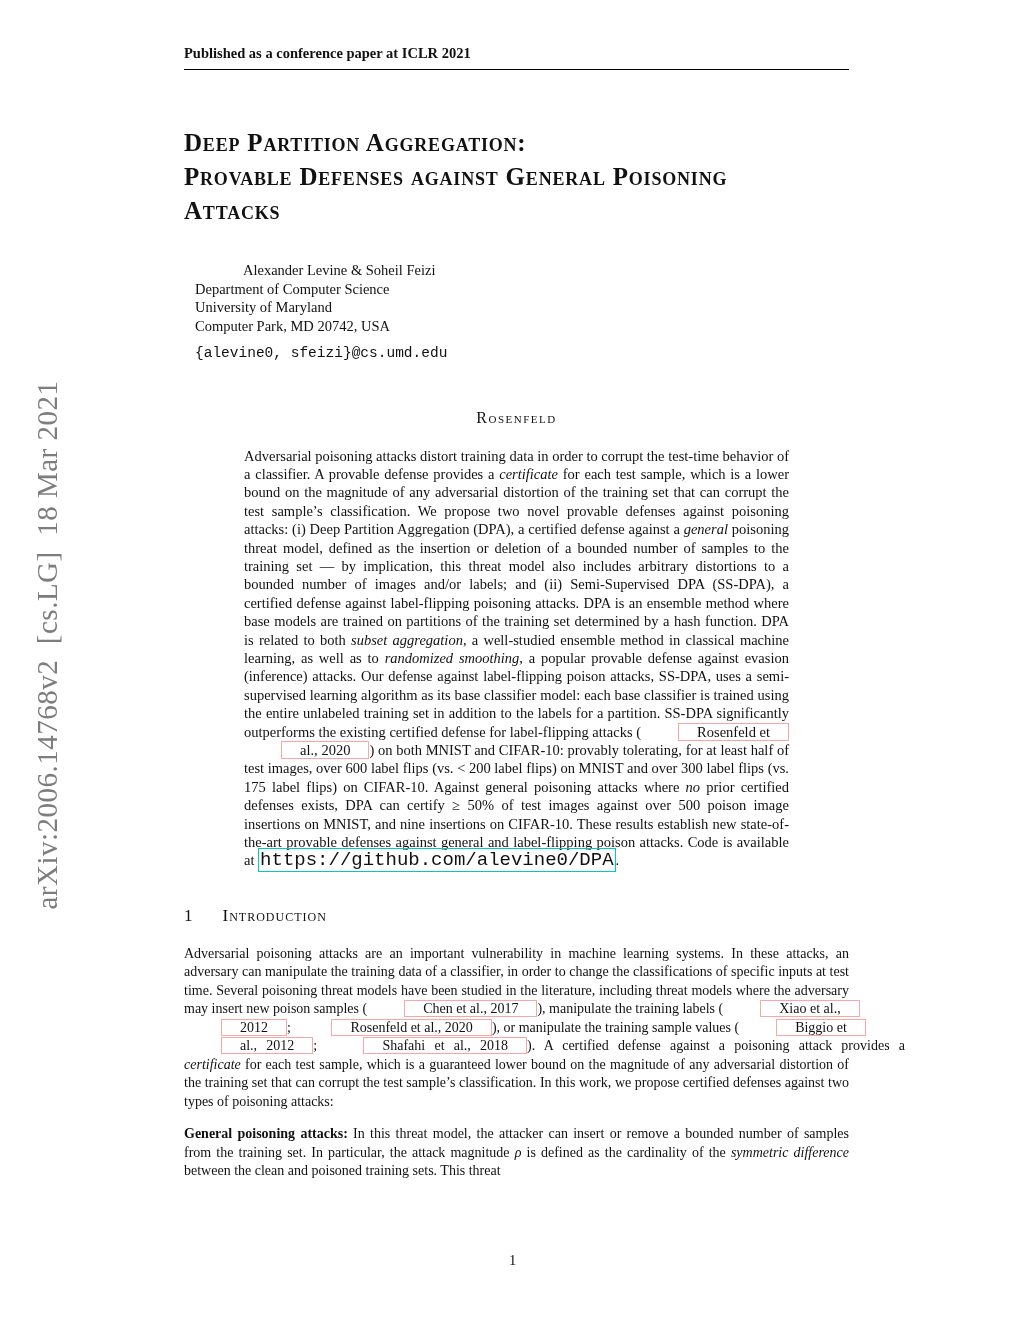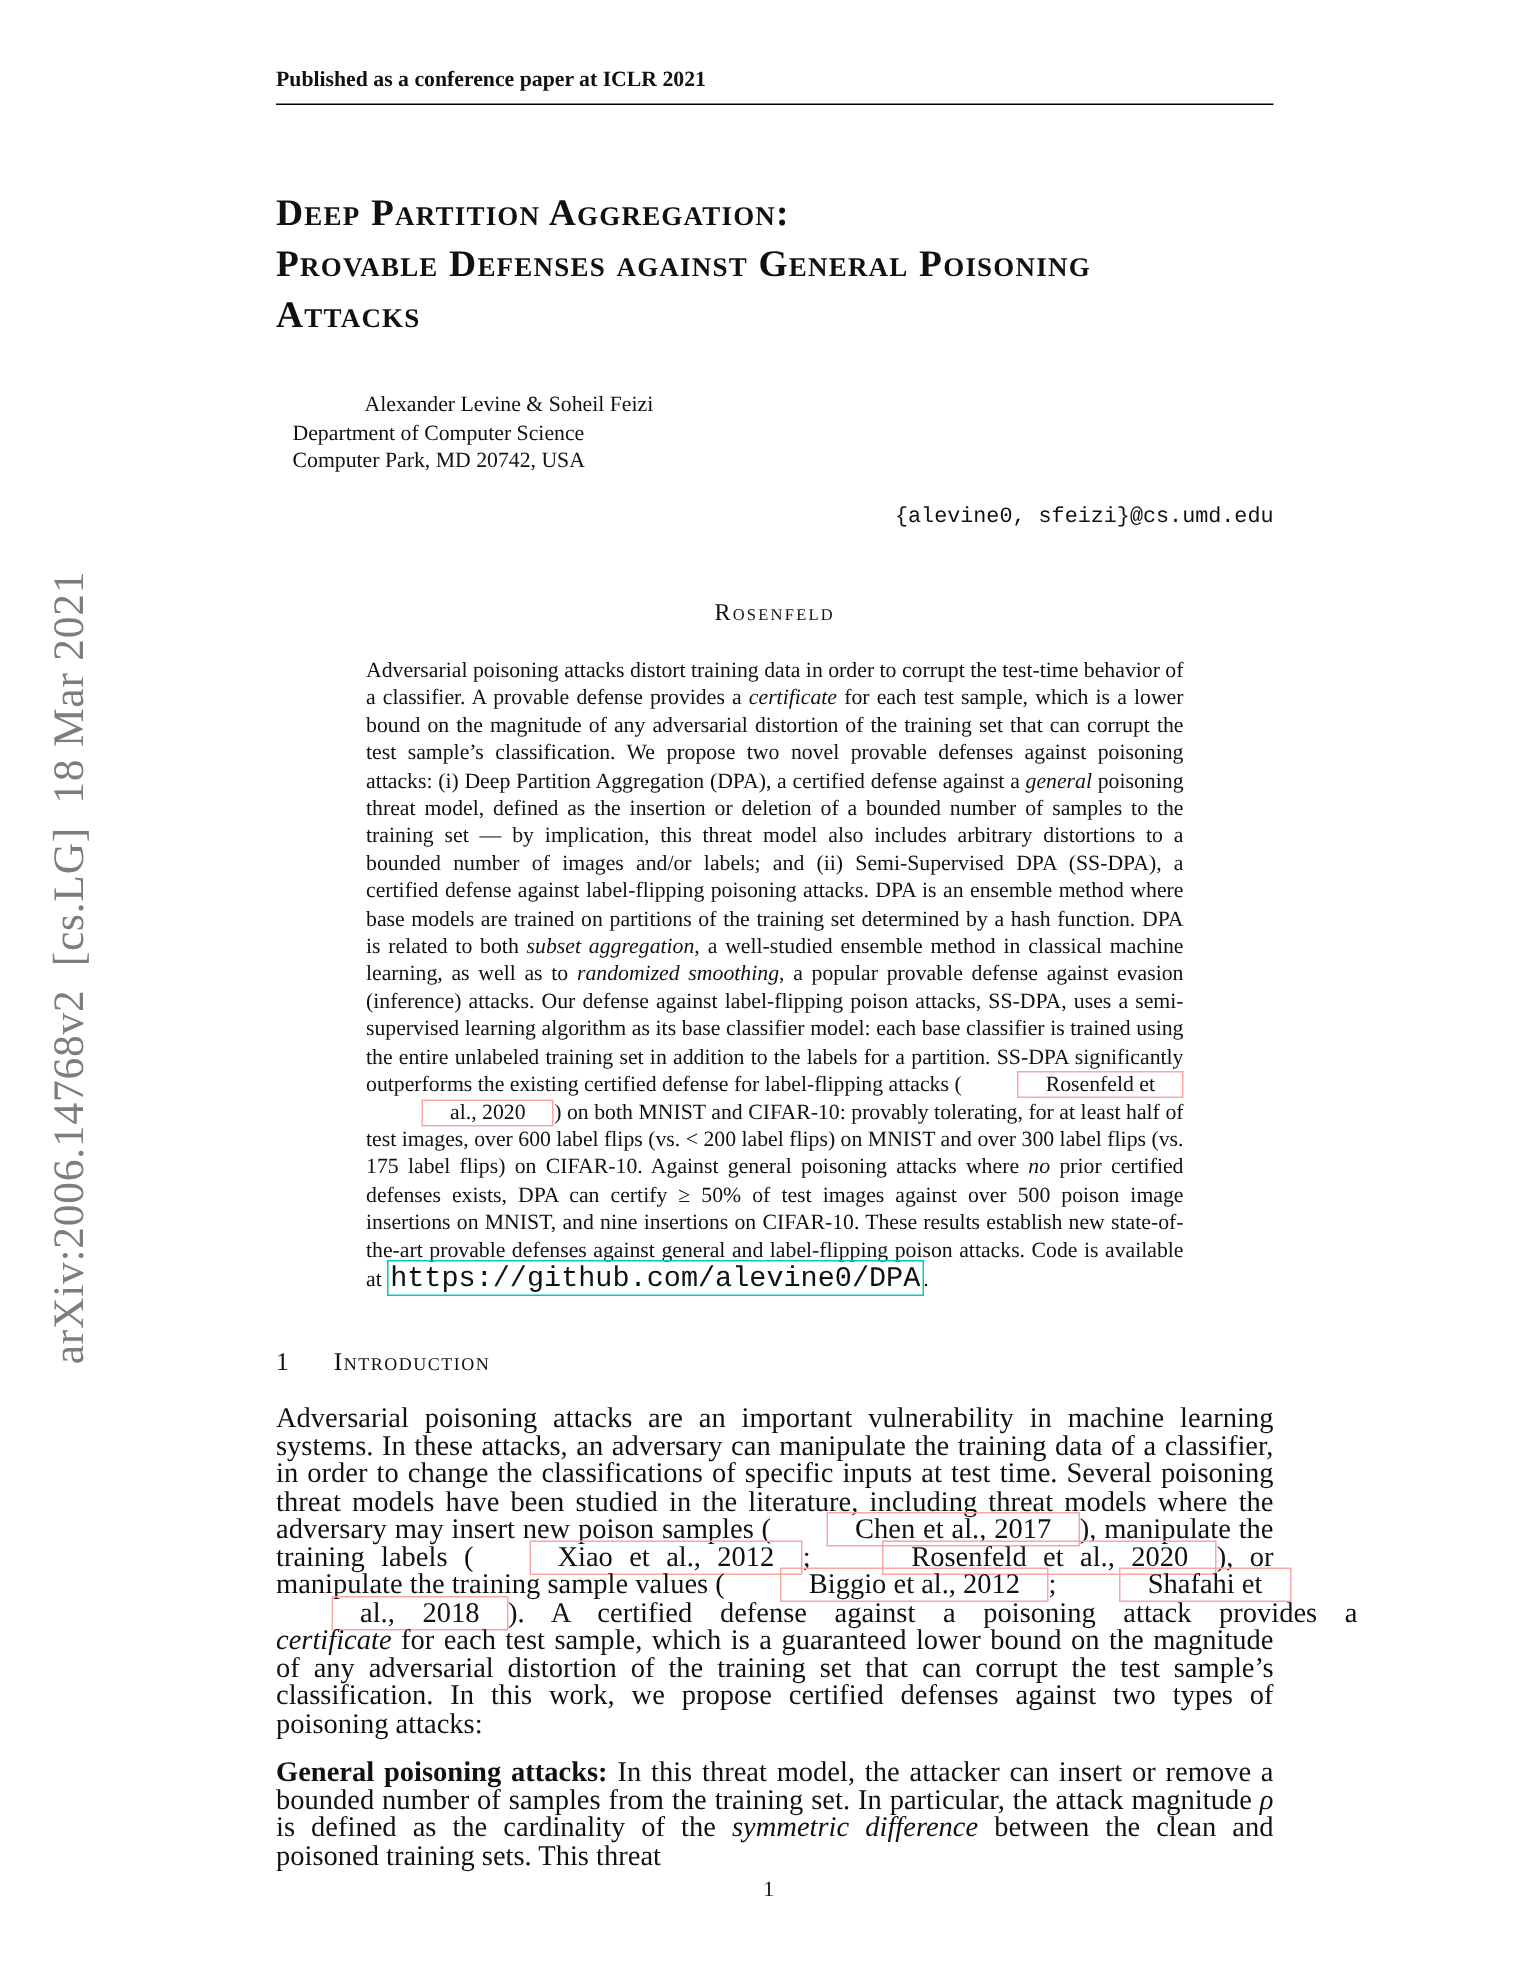--- a/index.html
+++ b/index.html
@@ -56,22 +56,21 @@
   .authors {
     margin-top: 33px;
     margin-left: 11px;
     font-size: 14.5px;
     line-height: 18.5px;
   }
   .author-names { font-weight: normal; margin-left: 48px; }
   .email {
     font-family: "Liberation Mono", monospace;
     font-size: 14.5px;
-    margin-top: 19px;
-    text-align: right;
+    margin-top: 9px;
   }
 
   .abstract-heading {
     margin: 46px 0 0 0;
     text-align: center;
     font-size: 16px;
     font-weight: normal;
     font-variant: small-caps;
     letter-spacing: 1.5px;
   }
@@ -86,21 +85,21 @@
     margin: 36px 0 0 0;
     font-size: 17px;
     font-weight: normal;
   }
   .sec-num { margin-right: 30px; }
   .sec-title { font-variant: small-caps; letter-spacing: 1px; }
 
   .body-par {
     margin: 19px 0 0 0;
     text-align: justify;
-    font-size: 19px;
+    font-size: 14px;
     line-height: 18.5px;
   }
   .body-par + .body-par { margin-top: 14px; }
 
   .page-number {
     position: absolute;
     left: 180px;
     width: 665px;
     top: 1252px;
     text-align: center;
@@ -143,20 +142,21 @@
 
     <h1 class="title">
       <span class="title-line">Deep Partition Aggregation:</span>
       <span class="title-line">Provable Defenses against General Poisoning</span>
       <span class="title-line">Attacks</span>
     </h1>
 
     <div class="authors">
       <div class="author-names">Alexander Levine &amp; Soheil Feizi</div>
       <div class="affil">Department of Computer Science</div>
+      <div class="affil">University of Maryland</div>
       <div class="affil">Computer Park, MD 20742, USA</div>
       <div class="email">{alevine0, sfeizi}@cs.umd.edu</div>
     </div>
 
     <h2 class="abstract-heading">Rosenfeld</h2>
 
     <p class="abstract-body"><span class="seg-plain">Adversarial poisoning attacks distort training data in order to corrupt the test-time behavior of a classifier.  A provable defense provides a </span><span class="seg-italic">certificate</span><span class="seg-plain"> for each test sample, which is a lower bound on the magnitude of any adversarial distortion of the training set that can corrupt the test sample’s classification.  We propose two novel provable defenses against poisoning attacks: (i) Deep Partition Aggregation (DPA), a certified defense against a </span><span class="seg-italic">general</span><span class="seg-plain"> poisoning threat model, defined as the insertion or deletion of a bounded number of samples to the training set — by implication, this threat model also includes arbitrary distortions to a bounded number of images and/or labels; and (ii) Semi-Supervised DPA (SS-DPA), a certified defense against label-flipping poisoning attacks. DPA is an ensemble method where base models are trained on partitions of the training set determined by a hash function.  DPA is related to both </span><span class="seg-italic">subset aggregation</span><span class="seg-plain">, a well-studied ensemble method in classical machine learning, as well as to </span><span class="seg-italic">randomized smoothing</span><span class="seg-plain">, a popular provable defense against evasion (inference) attacks. Our defense against label-flipping poison attacks, SS-DPA, uses a semi-supervised learning algorithm as its base classifier model: each base classifier is trained using the entire unlabeled training set in addition to the labels for a partition.  SS-DPA significantly outperforms the existing certified defense for label-flipping attacks (</span><span class="seg-cite">Rosenfeld et al., 2020</span><span class="seg-plain">) on both MNIST and CIFAR-10:  provably tolerating, for at least half of test images, over 600 label flips (vs. &lt; 200 label flips) on MNIST and over 300 label flips (vs.  175 label flips) on CIFAR-10.  Against general poisoning attacks where </span><span class="seg-italic">no</span><span class="seg-plain"> prior certified defenses exists, DPA can certify ≥ 50% of test images against over 500 poison image insertions on MNIST, and nine insertions on CIFAR-10.  These results establish new state-of-the-art provable defenses against general and label-flipping poison attacks.  Code is available at </span><span class="seg-url">https://github.com/alevine0/DPA</span><span class="seg-plain">.</span></p>
 
     <h2 class="section-heading">
       <span class="sec-num">1</span><span class="sec-title">Introduction</span>

